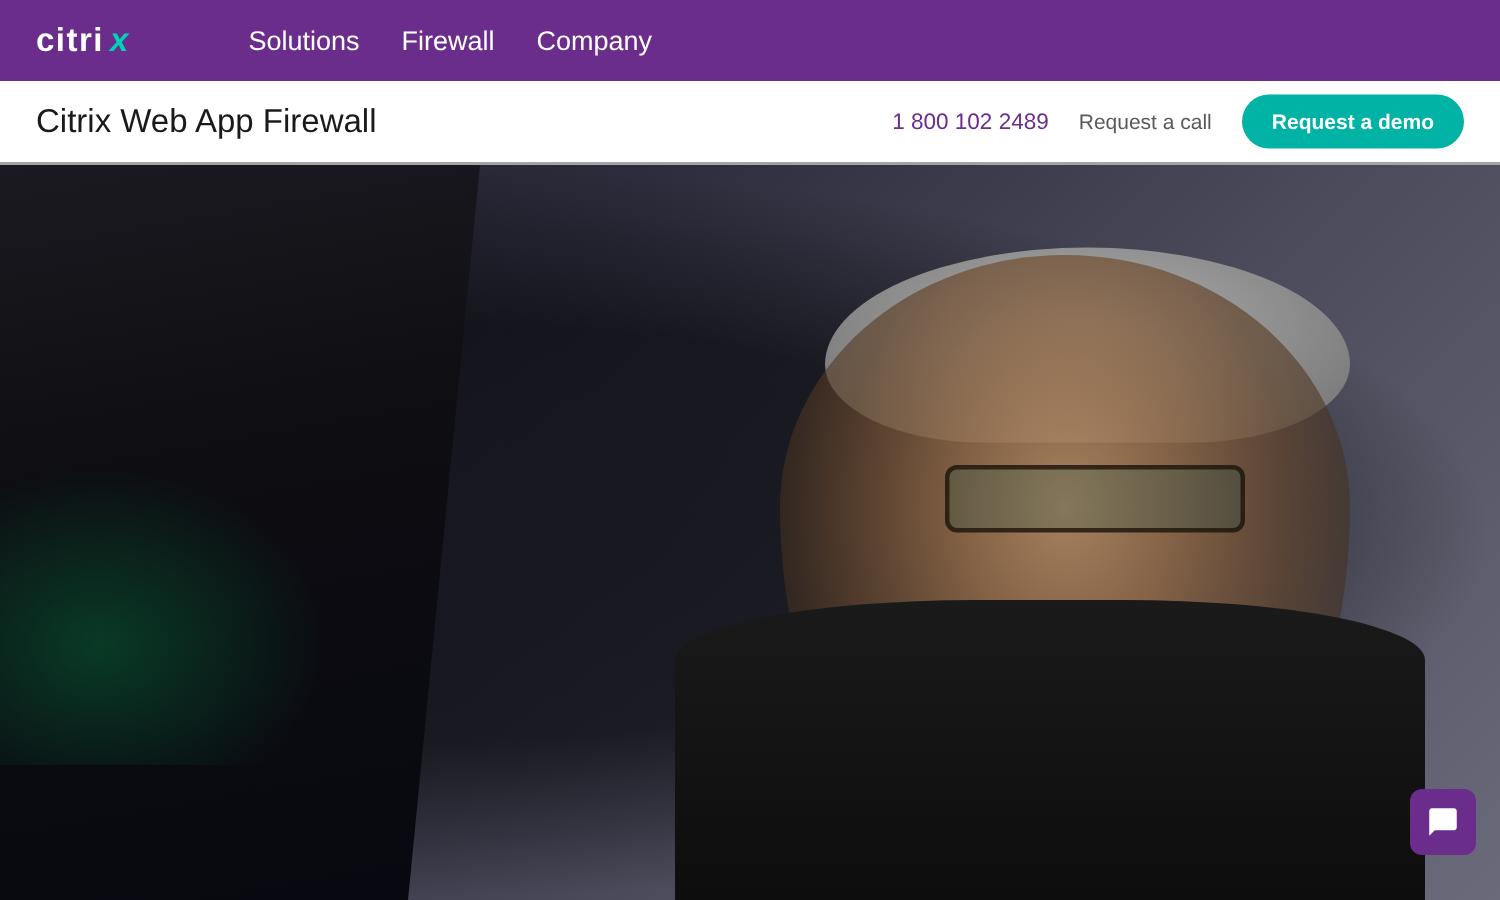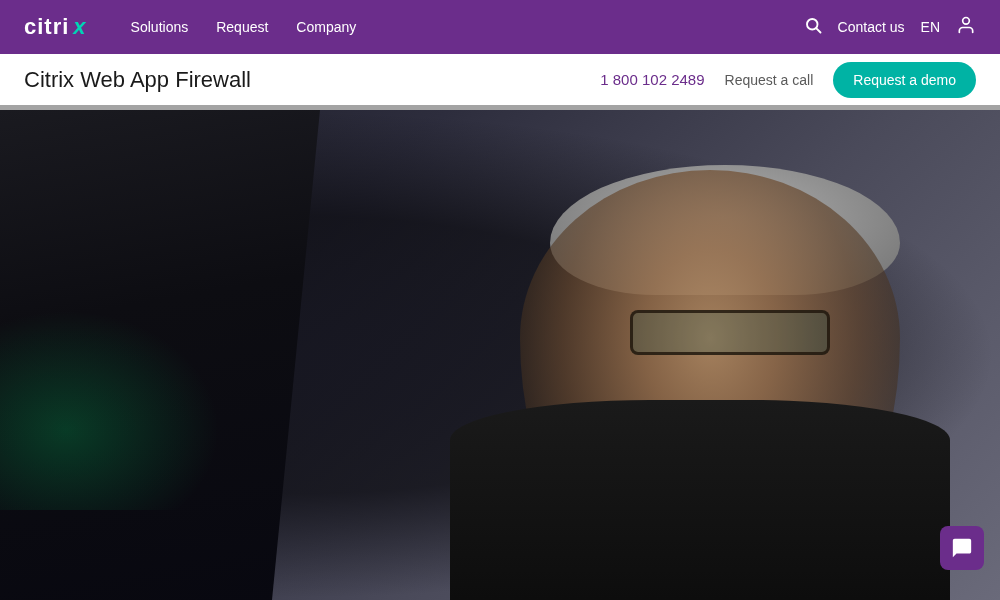--- a/index.html
+++ b/index.html
@@ -7,20 +7,21 @@
 
     
     .top-nav {
       background-color: #6b2d8b;
       height: 54px;
       display: flex;
       align-items: center;
       padding: 0 24px;
       position: relative;
       z-index: 10;
+      gap: 35px;
     }
     .nav-logo {
       color: white;
       font-size: 22px;
       font-weight: bold;
       letter-spacing: 1px;
       margin-right: 32px;
       display: flex;
       align-items: center;
       gap: 4px;
@@ -31,21 +32,21 @@
     }
     .nav-links {
       display: flex;
       align-items: center;
       gap: 4px;
       flex: 1;
     }
     .nav-link {
       color: white;
       text-decoration: none;
-      font-size: 14px;
+      font-size: 18px;
       padding: 6px 12px;
       border-radius: 3px;
       cursor: pointer;
       white-space: nowrap;
     }
     .nav-right {
       display: flex;
       align-items: center;
       gap: 16px;
     }
@@ -71,21 +72,21 @@
       cursor: pointer;
     }
 
     
     .sub-header {
       background: white;
       height: 56px;
       display: flex;
       align-items: center;
       padding: 0 24px;
-      border-bottom: 5px solid #a3a3a3;
+      border-bottom: 2px solid #a3a3a3;
     }
     .sub-header-title {
       font-size: 22px;
       font-weight: 400;
       color: #1a1a1a;
       flex: 1;
     }
     .sub-header-right {
       display: flex;
       align-items: center;
@@ -103,21 +104,21 @@
       font-size: 14px;
       cursor: pointer;
     }
     .request-demo-btn {
       background-color: #00b3a4;
       color: white;
       border: none;
       padding: 10px 20px;
       border-radius: 24px;
       font-size: 14px;
-      font-weight: 400;
+      font-weight: 700;
       cursor: pointer;
       white-space: nowrap;
     }
 
     
     .hero {
       position: relative;
       width: 1000px;
       height: 490px;
       overflow: hidden;
@@ -223,38 +224,22 @@
 </head>
 <body>
 
 <nav class="top-nav">
   <div class="nav-logo">
     <span>citri</span>
       <span class="nav-logo-x">x</span>
   </div>
   <div class="nav-links">
     <a class="nav-link">Solutions</a>
-    <a class="nav-link">Request</a>
+    <a class="nav-link">Firewall</a>
     <a class="nav-link">Company</a>
-  </div>
-  <div class="nav-right">
-    <span class="nav-search-icon">
-      <svg width="18" height="18" viewBox="0 0 24 24" fill="none" stroke="white" stroke-width="2.5" stroke-linecap="round" stroke-linejoin="round">
-        <circle cx="11" cy="11" r="7"></circle>
-        <line x1="16.5" y1="16.5" x2="22" y2="22"></line>
-      </svg>
-    </span>
-    <span class="nav-contact">Contact us</span>
-    <span class="nav-lang">EN</span>
-    <span class="nav-user-icon">
-      <svg width="20" height="20" viewBox="0 0 24 24" fill="none" stroke="white" stroke-width="2" stroke-linecap="round" stroke-linejoin="round">
-        <path d="M20 21v-2a4 4 0 0 0-4-4H8a4 4 0 0 0-4 4v2"></path>
-        <circle cx="12" cy="7" r="4"></circle>
-      </svg>
-    </span>
   </div>
 </nav>
 
 <header class="sub-header">
   <h1 class="sub-header-title">Citrix Web App Firewall</h1>
   <div class="sub-header-right">
     <span class="phone-number">1 800 102 2489</span>
     <a class="request-call">Request a call</a>
     <button class="request-demo-btn">Request a demo</button>
   </div>

